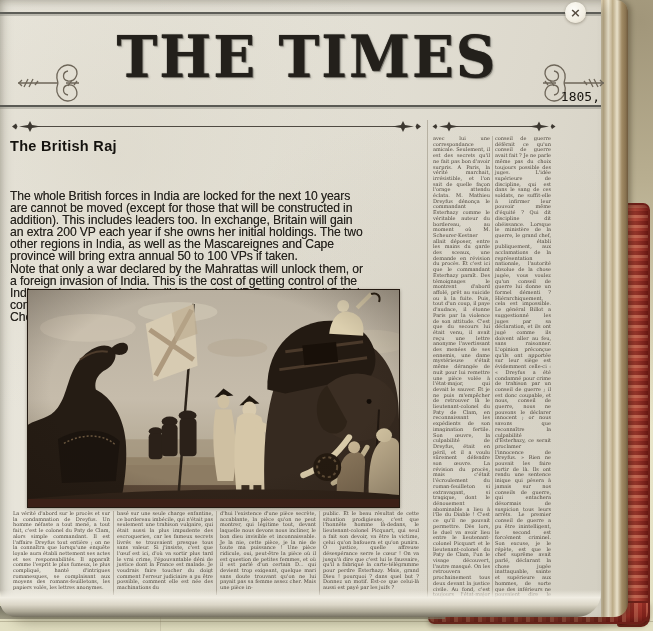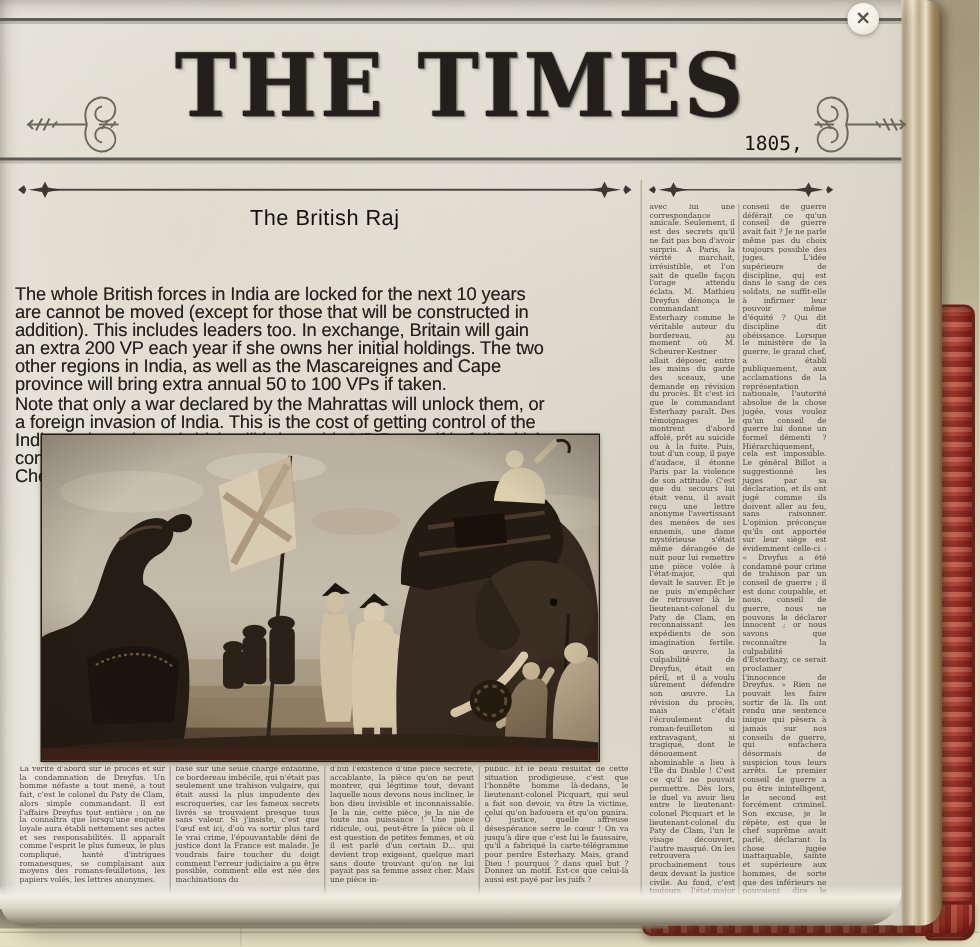--- a/index.html
+++ b/index.html
@@ -48,26 +48,26 @@
 
   .masthead{position:absolute;left:0;top:20px;width:614px;height:80px;text-align:center;}
   .masthead-title{display:inline-block;margin-top:4px;
     font-family:"DejaVu Serif",serif;font-weight:bold;font-size:55px;line-height:66px;
     letter-spacing:2px;color:#23201b;transform:scaleY(1.06);
     text-shadow:1px 1px 0 rgba(35,32,27,.4),0 0 1px rgba(35,32,27,.8),2px 2px 2px rgba(35,32,27,.15);}
   .orn{position:absolute;top:40px;}
   .orn-left{left:16px;}
   .orn-right{left:540px;transform:scaleX(-1);}
 
-  .date{position:absolute;left:496px;top:89px;width:104px;text-align:left;
+  .date{position:absolute;left:496px;top:89px;width:104px;text-align:right;
     font-family:"DejaVu Sans Mono",monospace;font-size:13px;color:#17140f;}
 
   .main-col{position:absolute;left:10px;top:120px;width:413px;}
   .deco{display:block;}
-  .headline{margin:5px 0 4px 0;text-align:center;font-size:14.5px;font-weight:normal;color:#14120e;letter-spacing:.3px;}
+  .headline{margin:5px 0 4px 0;text-align:left;font-size:14.5px;font-weight:bold;color:#14120e;letter-spacing:.3px;}
   .body-text{white-space:pre;font-size:12.2px;line-height:12.1px;letter-spacing:-.1px;color:#25221d;
     text-shadow:0 0 .4px rgba(37,34,29,.55);margin-top:36px;}
 
   .photo{position:absolute;left:27px;top:289px;width:373px;height:219px;
     border:1px solid #241a12;box-shadow:0 1px 3px rgba(50,40,25,.4);}
   .photo svg{display:block;width:100%;height:100%;}
 
   .right-cols{position:absolute;left:427px;top:120px;width:129px;border-left:1px solid rgba(150,142,126,.55);padding-left:3px;}
   .rc-wrap{display:flex;margin-top:3px;}
   .tiny{font-family:"DejaVu Serif",serif;font-size:5px;line-height:5.7px;color:#4c443a;text-align:justify;

